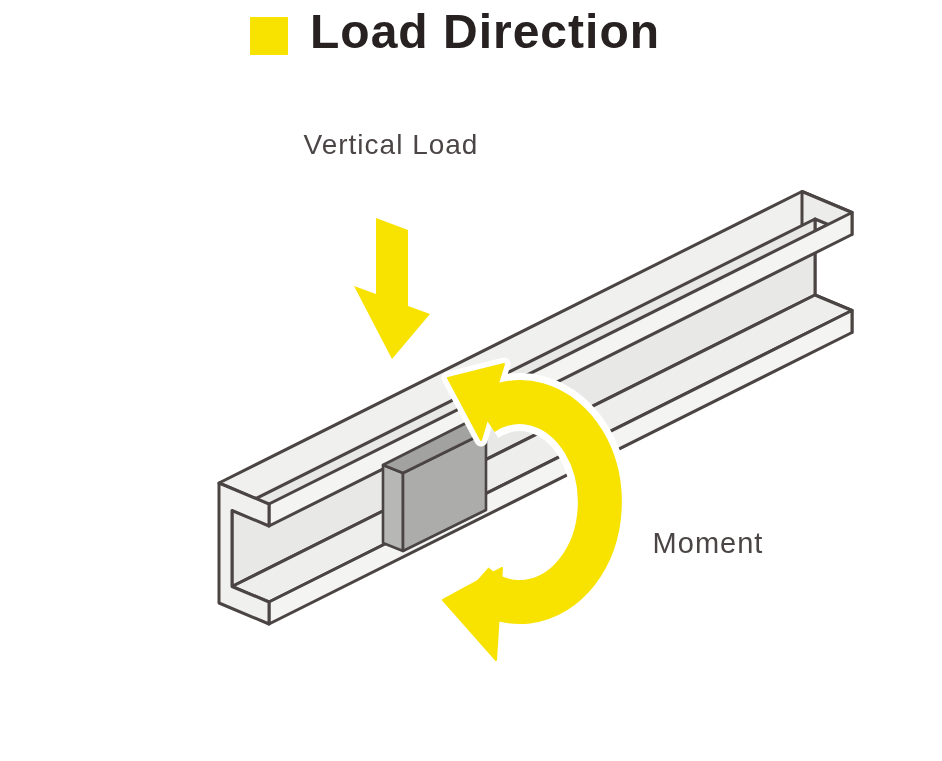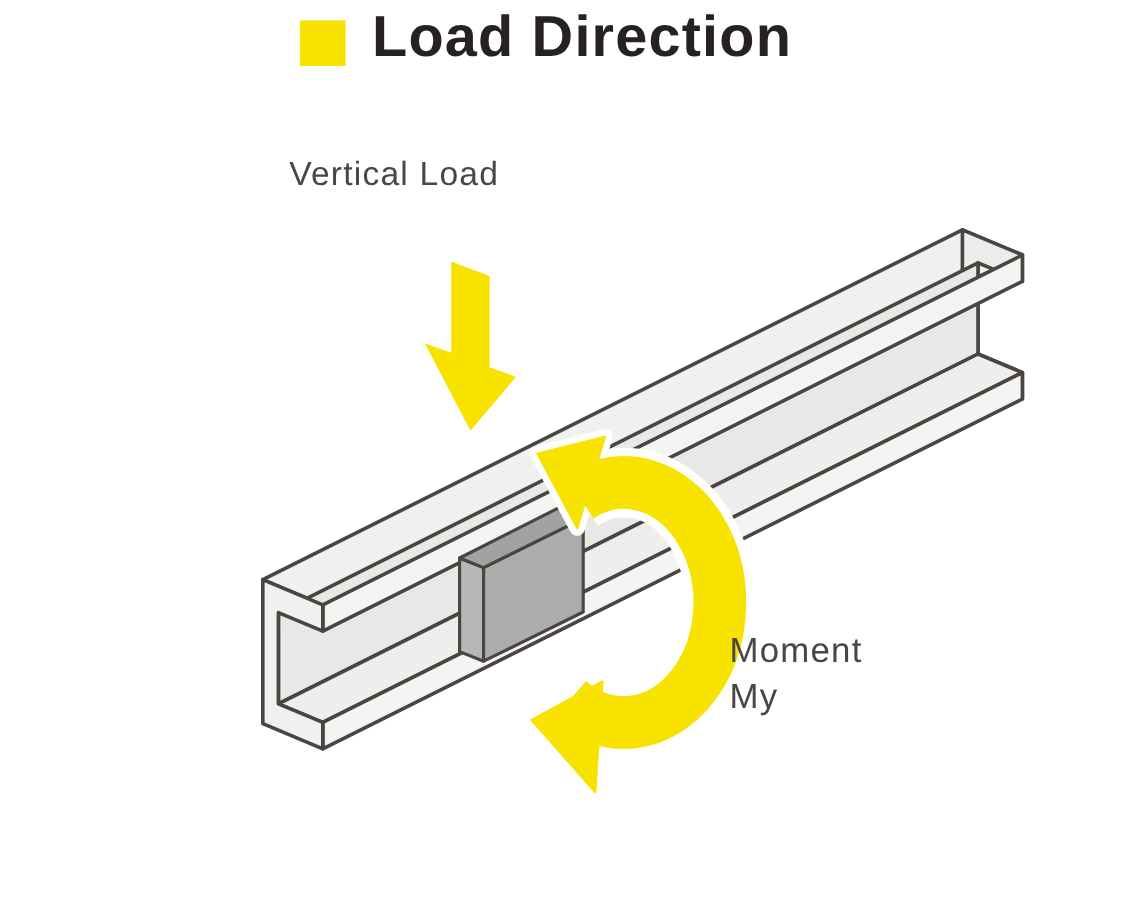--- a/index.html
+++ b/index.html
@@ -9,21 +9,21 @@
   }
   .title-row{position:absolute;left:0;top:0;width:942px;height:70px;text-align:right;}
   .bullet{
     position:absolute;left:250px;top:17px;width:38px;height:38px;background:#F8E200;
   }
   .title{
     position:absolute;left:310px;top:4px;height:56px;line-height:56px;
     font-size:48px;font-weight:bold;color:#272122;letter-spacing:1px;white-space:nowrap;
   }
   .label{
-    position:absolute;color:#4B4645;font-size:28px;
+    position:absolute;text-align:center;color:#4B4645;font-size:28px;
     letter-spacing:1px;line-height:38px;white-space:nowrap;
   }
   .label-vertical{left:241px;top:126px;width:300px;}
   .label-moment{left:608px;top:524px;width:200px;font-size:29px;}
   svg{position:absolute;left:0;top:0;}
   .beam-line{stroke:#4A4442;stroke-width:3;stroke-linejoin:round;}
   .block-line{stroke:#4A4442;stroke-width:2.6;stroke-linejoin:round;}
 </style>
 </head>
 <body>
@@ -73,16 +73,15 @@
       <polygon points="443,600 502,568 496,660" fill="#F8E200" stroke="#F8E200" stroke-width="2" stroke-linejoin="round"></polygon>
     </g>
   </svg>
 
   <div class="label label-vertical">
     <div>Vertical Load</div>
   </div>
 
   <div class="label label-moment">
     <div>Moment</div>
-    <div>My</div>
   </div>
 
 </div>
 
 </body></html>

